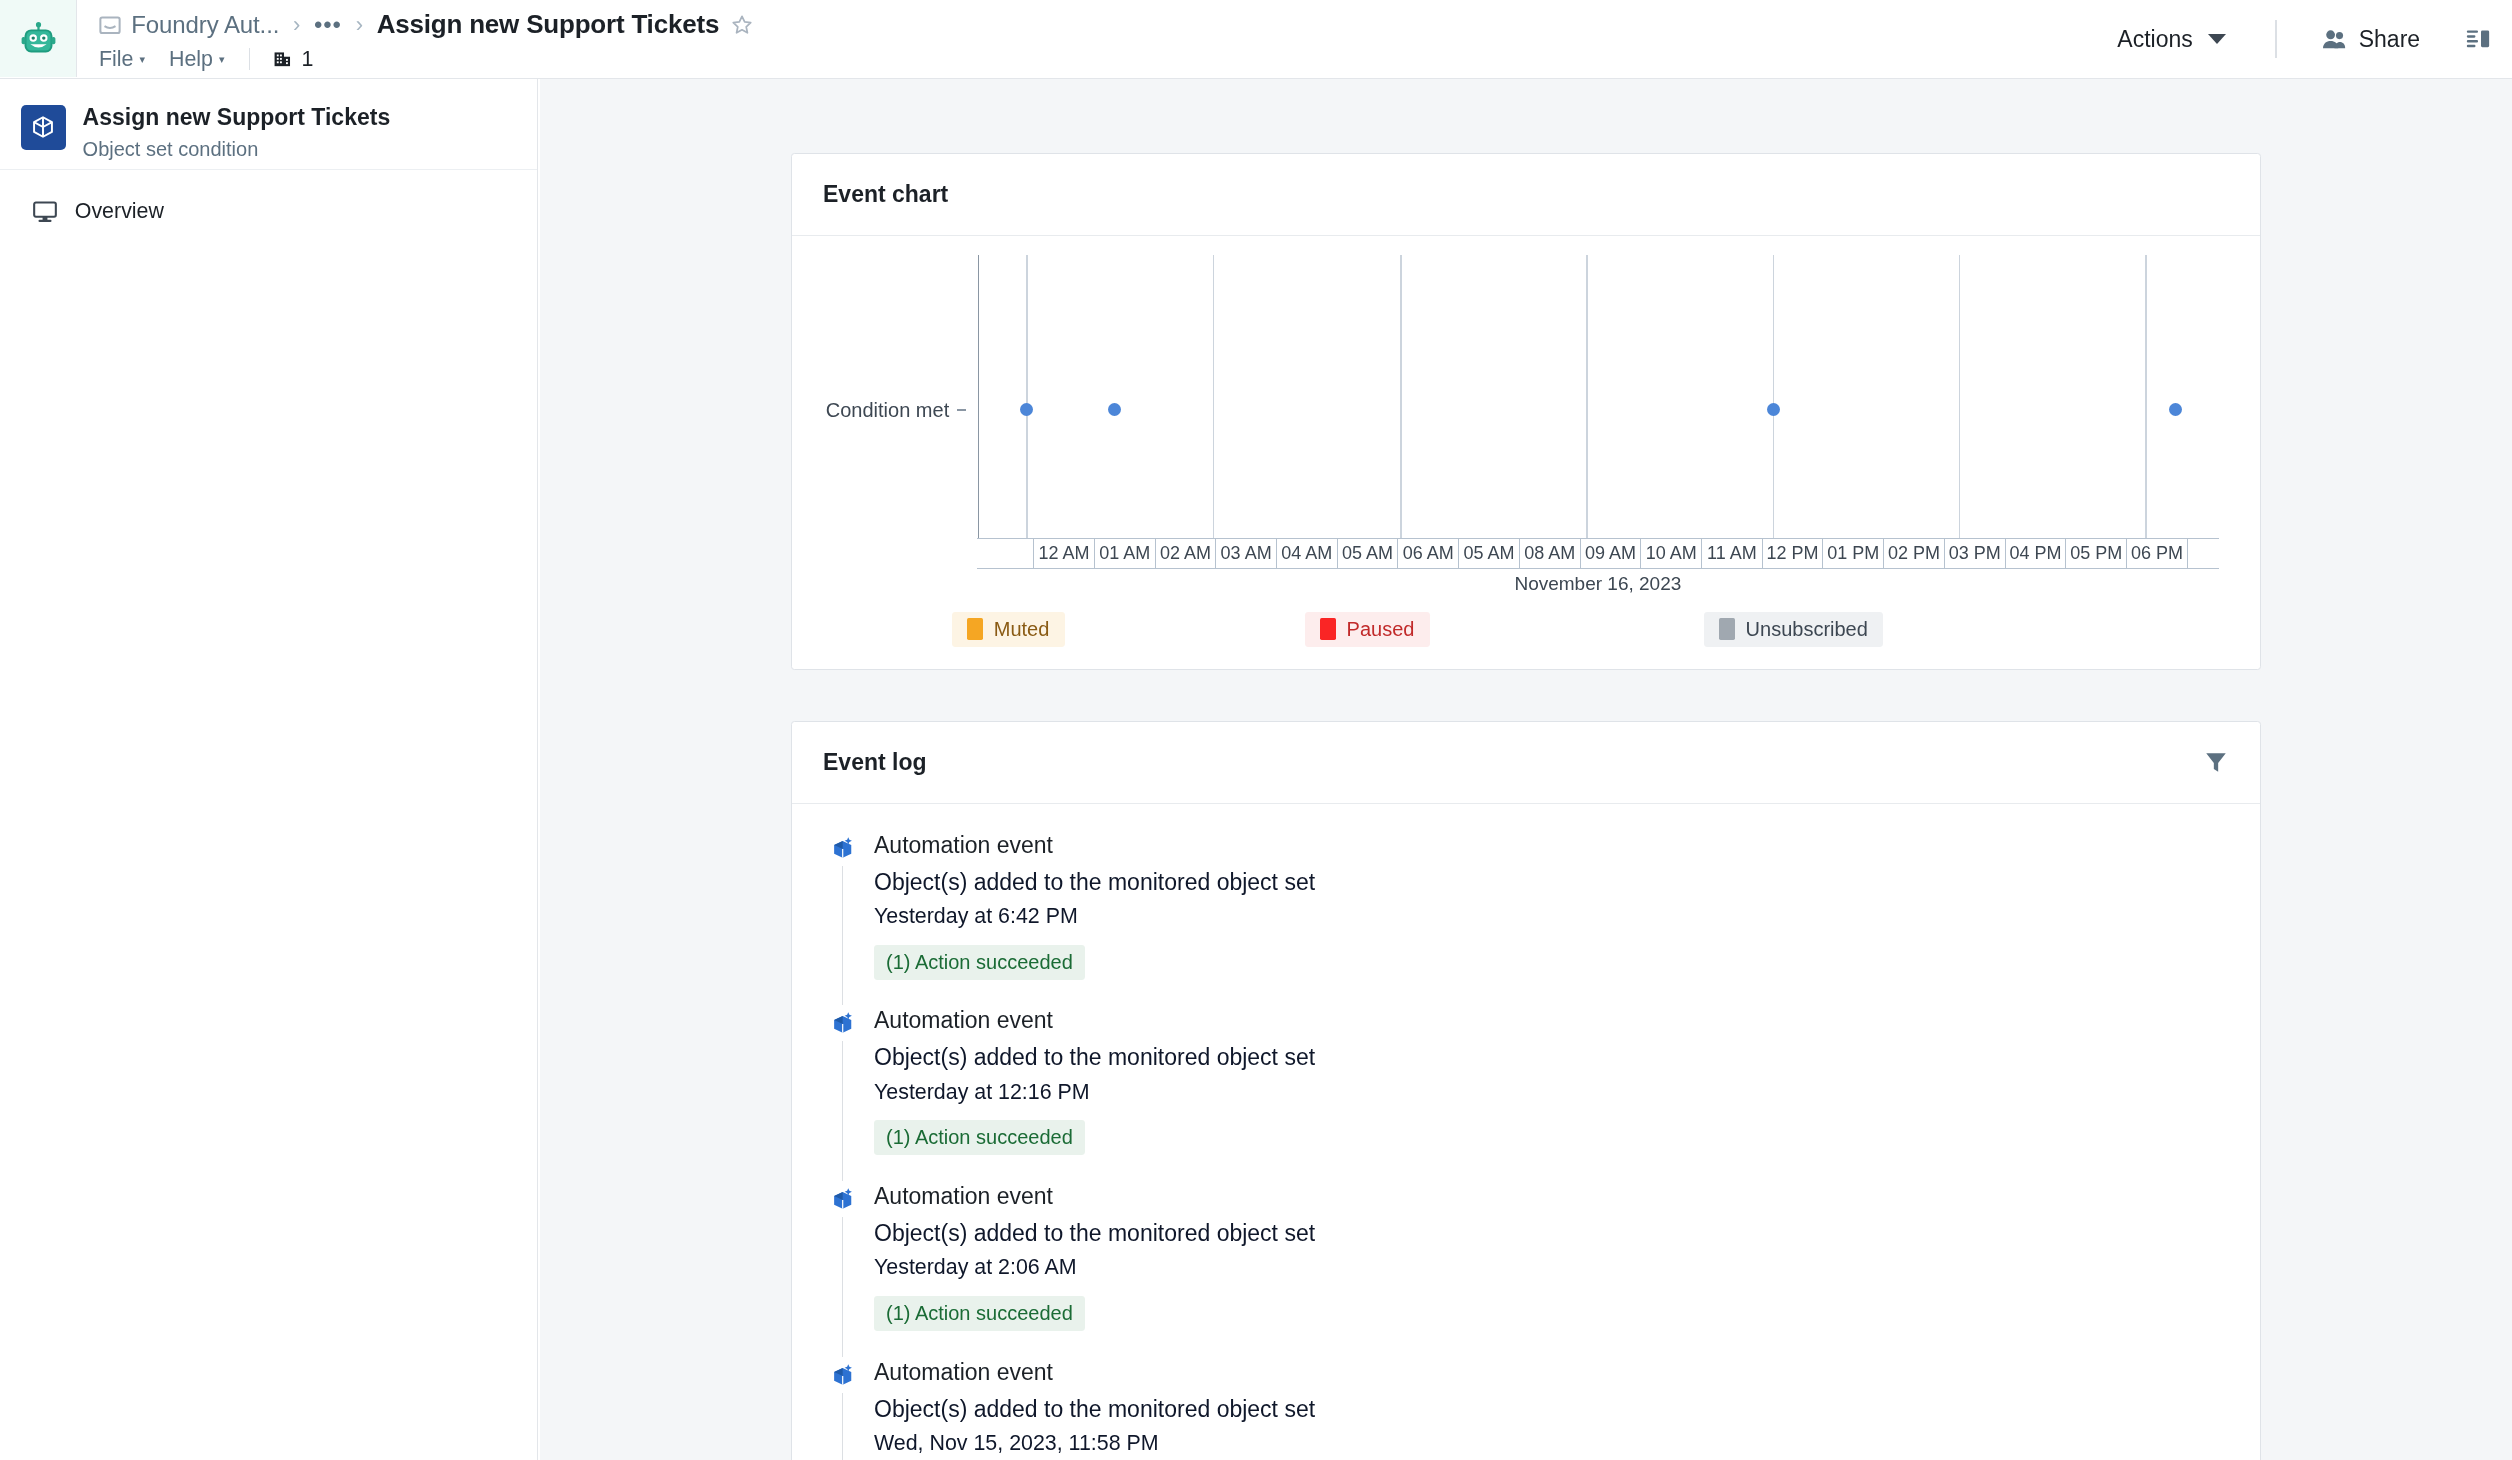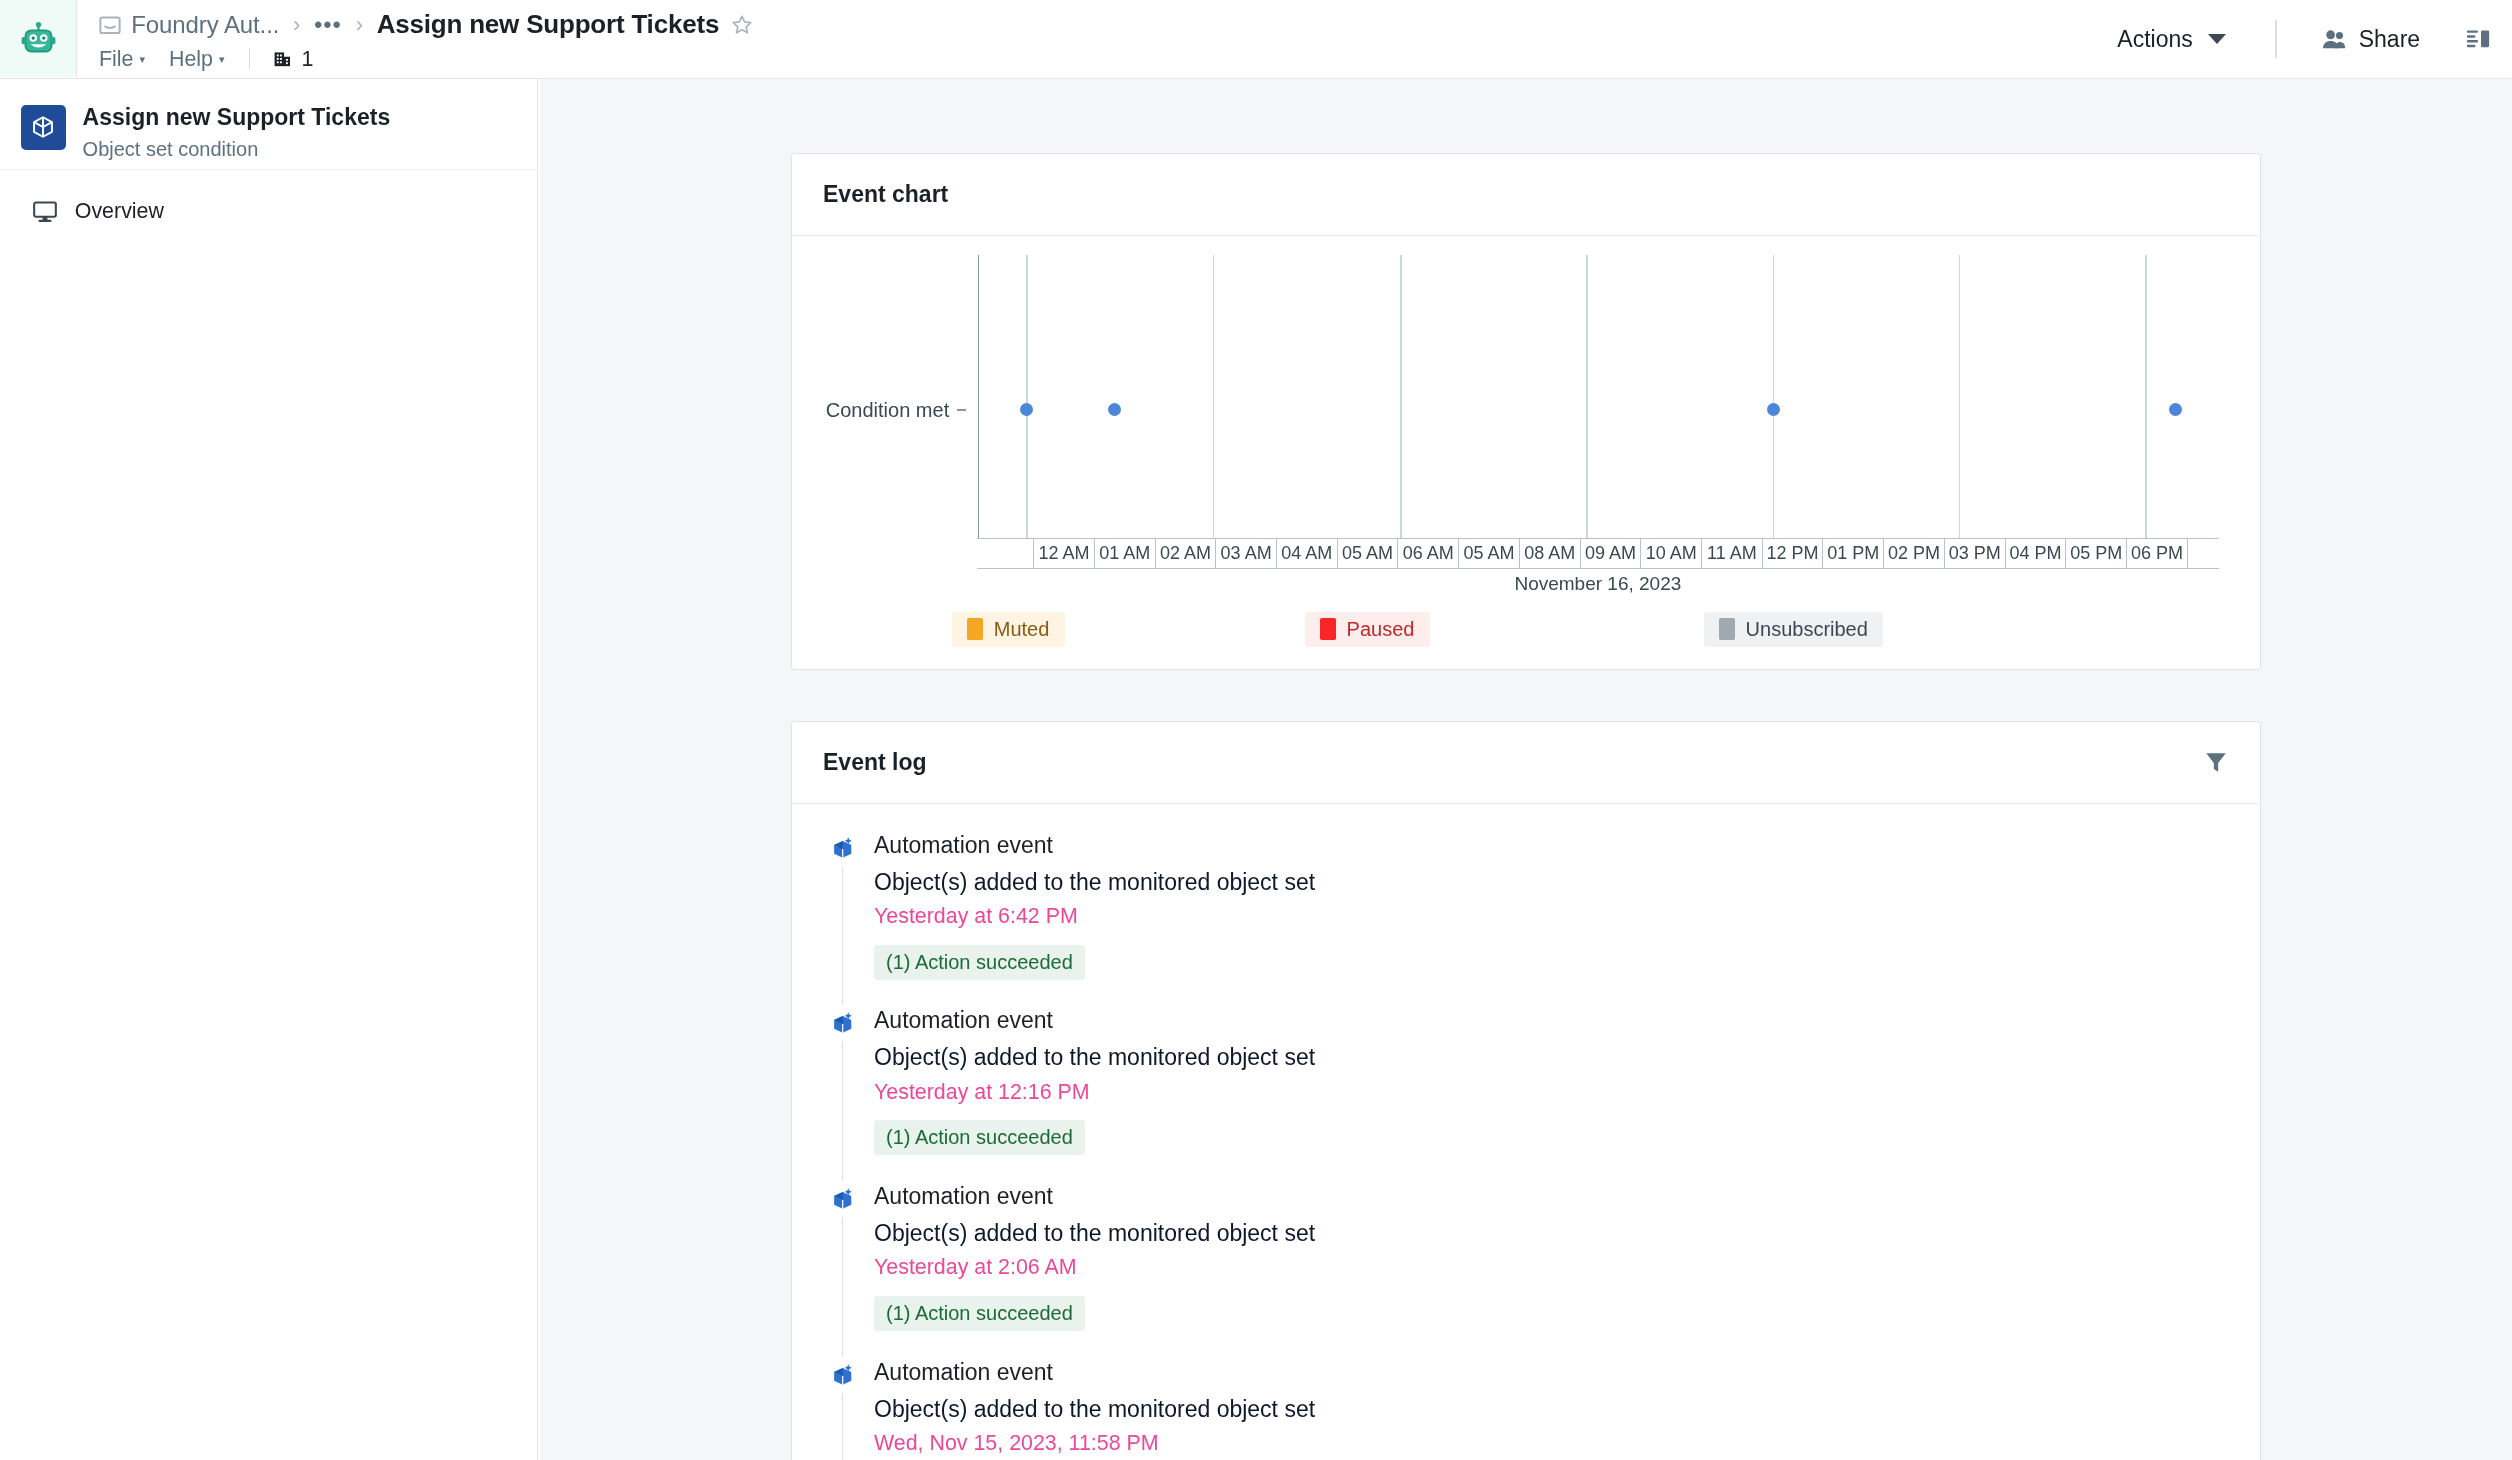--- a/index.html
+++ b/index.html
@@ -165,21 +165,21 @@
     display: flex; justify-content: center;
   }
   .log-icon { width: 27.4px; height: 27.4px; margin-top: 5.1px; z-index: 2; background: #fff; }
   .log-line {
     position: absolute; top: 36px; bottom: -12px; left: 50%;
     width: 1.7px; background: #dcdfe3; margin-left: -0.9px;
   }
   .log-content { padding-left: 12px; padding-bottom: 13.7px; }
   .log-title { font-size: 23px; color: #1c2127; line-height: 1.35; }
   .log-desc { font-size: 23px; color: #0f172a; margin-top: 6px; line-height: 1.35; }
-  .log-time { font-size: 21.4px; color: #ec4899; margin-top: 4.3px; line-height: 1.35; }
+  .log-time { font-size: 21.4px; color: #0f172a; margin-top: 4.3px; line-height: 1.35; }
   .log-badge {
     display: inline-block; margin-top: 13.7px;
     background: #e9f2ec; color: #1a6b35;
     font-size: 20px; padding: 6px 12px; border-radius: 3.4px;
   }
 </style>
 </head>
 <body>
 
 <div class="topbar">

